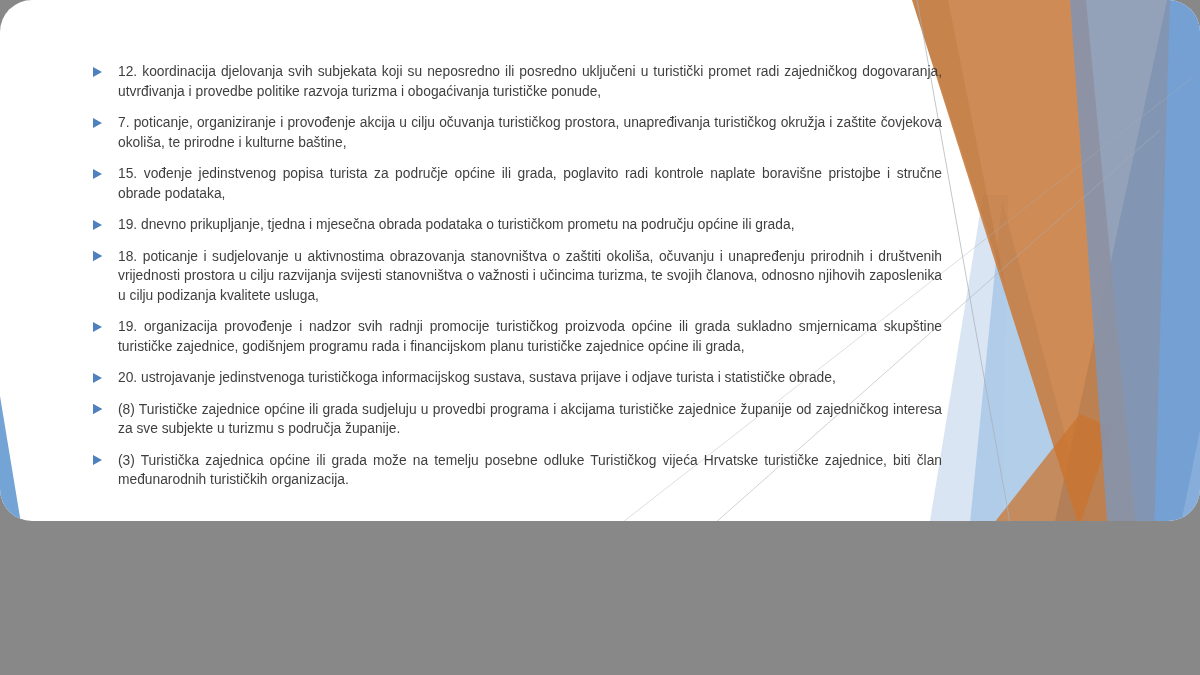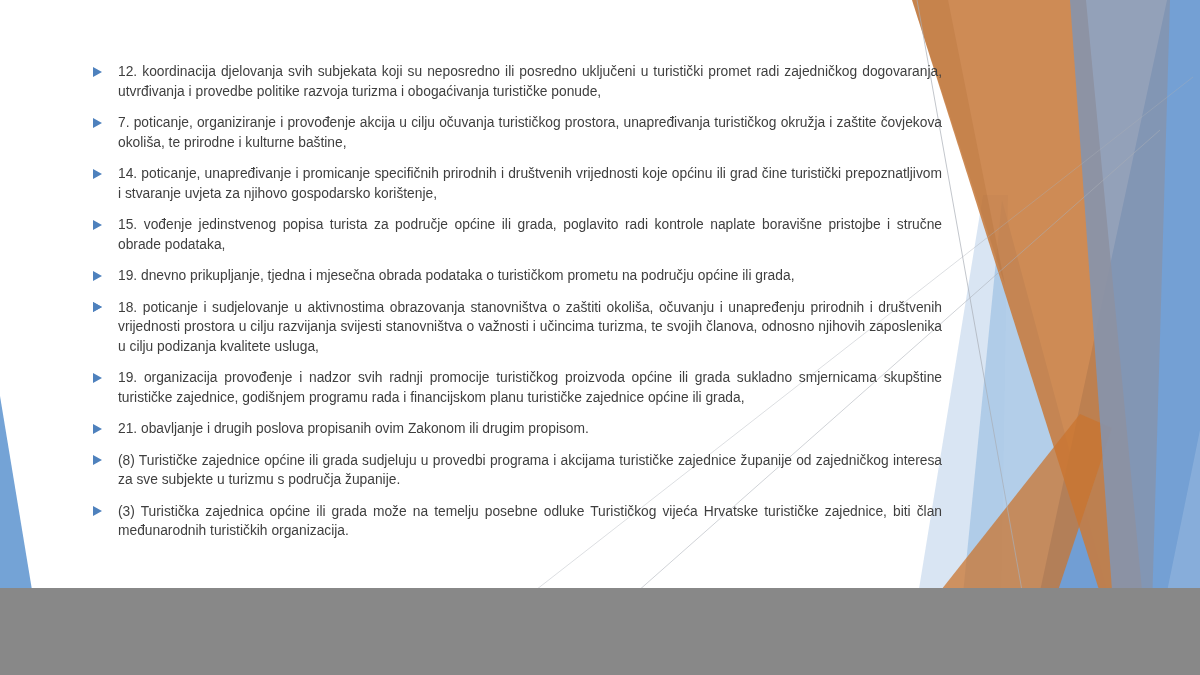--- a/index.html
+++ b/index.html
@@ -1,21 +1,22 @@
 <!DOCTYPE html>
 <html style="--bullet-color: #4E81BD; --text-color: #3F3F3F;"><head>
 <meta charset="utf-8">
 <style>
   html,body { margin:0; padding:0; background:#888; }
   .slide {
     position: relative;
-    width: 1200px; height: 588px;
+    width: 1200px; height: 521px;
     background: #ffffff;
     overflow: hidden;
     font-family: "Liberation Sans", "DejaVu Sans", sans-serif;
+    border-radius: 32px;
   }
   .decor {
     position: absolute; inset: 0;
     width: 1200px; height: 675px;
     pointer-events: none;
   }
   ul.bullets {
     position: absolute;
     left: 93px; top: 62px;
     width: 849px;
@@ -65,24 +66,24 @@
     <polygon points="0,396 46,675 0,675" fill="#74A3D6"></polygon>
 
     <line x1="917" y1="0" x2="1037" y2="675" stroke-width="1" opacity="0.7" stroke="#A9AEB6"></line>
     <line x1="543" y1="675" x2="1160" y2="130" stroke-width="1" opacity="0.55" stroke="#A9AEB6"></line>
     <line x1="427" y1="675" x2="1193" y2="77" stroke-width="1" opacity="0.4" stroke="#A9AEB6"></line>
   </svg>
 
   <ul class="bullets">
       <li><span class="tri"></span><span class="txt">12. koordinacija djelovanja svih subjekata koji su neposredno ili posredno uključeni u turistički promet radi zajedničkog dogovaranja, utvrđivanja i provedbe politike razvoja turizma i obogaćivanja turističke ponude,</span></li>
       <li><span class="tri"></span><span class="txt">7. poticanje, organiziranje i provođenje akcija u cilju očuvanja turističkog prostora, unapređivanja turističkog okružja i zaštite čovjekova okoliša, te prirodne i kulturne baštine,</span></li>
-      <li><span class="tri"></span><span class="txt">14. poticanje, unapređivanje i promicanje specifičnih prirodnih i društvenih vrijednosti koje općinu ili grad čine turistički prepoznatljivom i stvaranje uvjeta za njihovo gospodarsko korištenje,</span></li>
       <li><span class="tri"></span><span class="txt">15. vođenje jedinstvenog popisa turista za područje općine ili grada, poglavito radi kontrole naplate boravišne pristojbe i stručne obrade podataka,</span></li>
       <li><span class="tri"></span><span class="txt">19. dnevno prikupljanje, tjedna i mjesečna obrada podataka o turističkom prometu na području općine ili grada,</span></li>
       <li><span class="tri"></span></li>
       <li><span class="tri"></span><span class="txt">18. poticanje i sudjelovanje u aktivnostima obrazovanja stanovništva o zaštiti okoliša, očuvanju i unapređenju prirodnih i društvenih vrijednosti prostora u cilju razvijanja svijesti stanovništva o važnosti i učincima turizma, te svojih članova, odnosno njihovih zaposlenika u cilju podizanja kvalitete usluga,</span></li>
       <li><span class="tri"></span><span class="txt">19. organizacija provođenje i nadzor svih radnji promocije turističkog proizvoda općine ili grada sukladno smjernicama skupštine turističke zajednice, godišnjem programu rada i financijskom planu turističke zajednice općine ili grada,</span></li>
-      <li><span class="tri"></span><span class="txt">21. obavljanje i drugih poslova propisanih ovim Zakonom ili drugim propisom.</span></li>
+      <li><span class="tri"></span><span class="txt">20. ustrojavanje jedinstvenoga turističkoga informacijskog sustava, sustava prijave i odjave turista i statističke obrade,</span></li>
+      <li><span class="tri"></span></li>
       <li><span class="tri"></span><span class="txt">(8) Turističke zajednice općine ili grada sudjeluju u provedbi programa i akcijama turističke zajednice županije od zajedničkog interesa za sve subjekte u turizmu s područja županije.</span></li>
       <li><span class="tri"></span><span class="txt">(3) Turistička zajednica općine ili grada može na temelju posebne odluke Turističkog vijeća Hrvatske turističke zajednice, biti član međunarodnih turističkih organizacija.</span></li>
     </ul>
 
 </div>
 
 </body></html>

